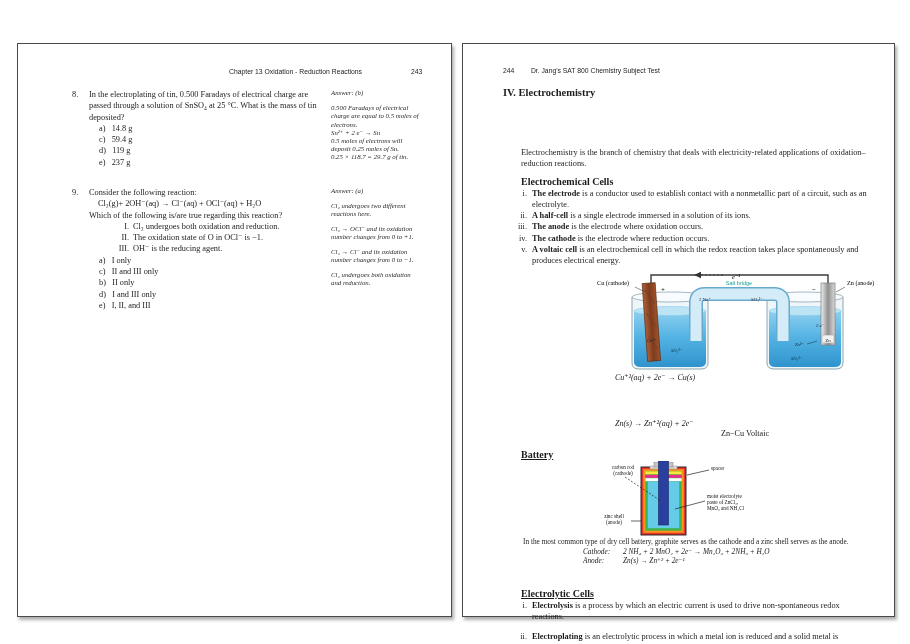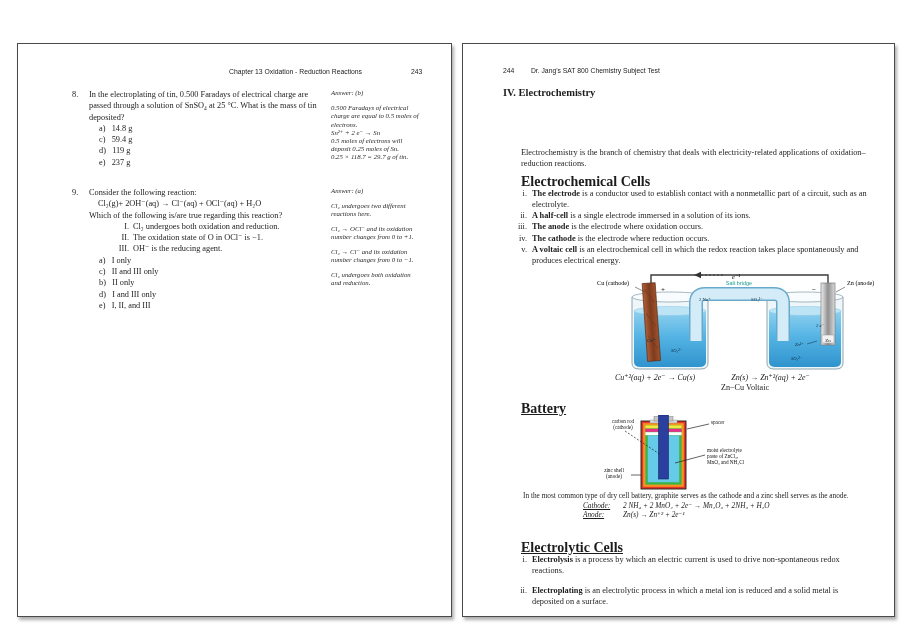--- a/index.html
+++ b/index.html
@@ -40,43 +40,43 @@
   .anslabel{margin-bottom:7px;}
   .anstext{white-space:pre-line;margin-bottom:6.5px;}
 
   
   .rp-inner{position:absolute;inset:0;padding:23px 26px 0 40px;box-sizing:border-box;}
   .rp-header{font-family:"Liberation Sans","DejaVu Sans",sans-serif;font-size:6.8px;
     line-height:8px;margin-bottom:12px;color:#222;}
   .rp-num{display:inline-block;width:26px;}
   .rp-title{font-weight:bold;font-size:10.5px;line-height:12px;margin-bottom:9px;}
   .rp-intro{margin-left:18px;width:372px;font-size:8.3px;line-height:11.3px;margin-bottom:6px;margin-top:48px;}
-  .rp-h3{font-weight:bold;font-size:14px;line-height:11px;margin:0 0 1px 18px;}
+  .rp-h3{font-weight:bold;font-size:10px;line-height:11px;margin:0 0 1px 18px;}
   .rlist{font-size:8.3px;line-height:11.3px;}
   .rli{display:flex;}
   .rn{width:24px;flex:none;text-align:right;padding-right:5px;}
   .rt{width:352px;}
   .gap8{margin-top:8px;}
 
   .voltaic-wrap{margin:2px 0 0 92px;width:300px;height:104px;}
-  .cell-eqs{display:flex;gap:36px;margin-left:112px;font-style:italic;font-size:8px;line-height:10px;}
+  .cell-eqs{display:flex;gap:36px;margin-left:112px;font-style:italic;font-size:8px;line-height:10px;flex-direction:column;}
   .fig-caption{width:300px;margin-left:92px;text-align:center;font-size:8.2px;line-height:10px;margin-bottom:4px;}
 
   .battery-h{margin-top:10px;margin-left:18px;text-decoration:underline;}
   .battery-fig{position:relative;width:220px;height:76px;margin-left:88px;margin-top:1px;}
   .battery-fig svg{position:absolute;left:0;top:0;}
   .blabel{position:absolute;font-size:5.2px;line-height:6px;white-space:pre-line;color:#111;}
   .bl-carbon{left:6px;top:3px;width:52px;text-align:center;}
   .bl-spacer{left:120px;top:4px;}
   .bl-electrolyte{left:116px;top:32px;width:72px;}
   .bl-zinc{left:4px;top:52px;width:38px;text-align:center;}
 
   .battery-caption{font-size:7.3px;line-height:9.3px;margin-left:20px;width:348px;}
   .battery-eqs{font-style:italic;font-size:7.3px;line-height:9px;margin-left:80px;margin-top:1px;}
-  .eql{display:inline-block;width:40px;text-decoration:underline;}
+  .eql{display:inline-block;width:40px;}
   .electro-h{margin-top:23px;text-decoration:underline;}
 
   svg text{font-family:"Liberation Serif","DejaVu Serif",serif;}
   .svg-sans{font-family:"Liberation Sans","DejaVu Sans",sans-serif;}
 </style>
 </head>
 <body>
 
 <div class="page" id="left-page">
   <div class="lp-header">

